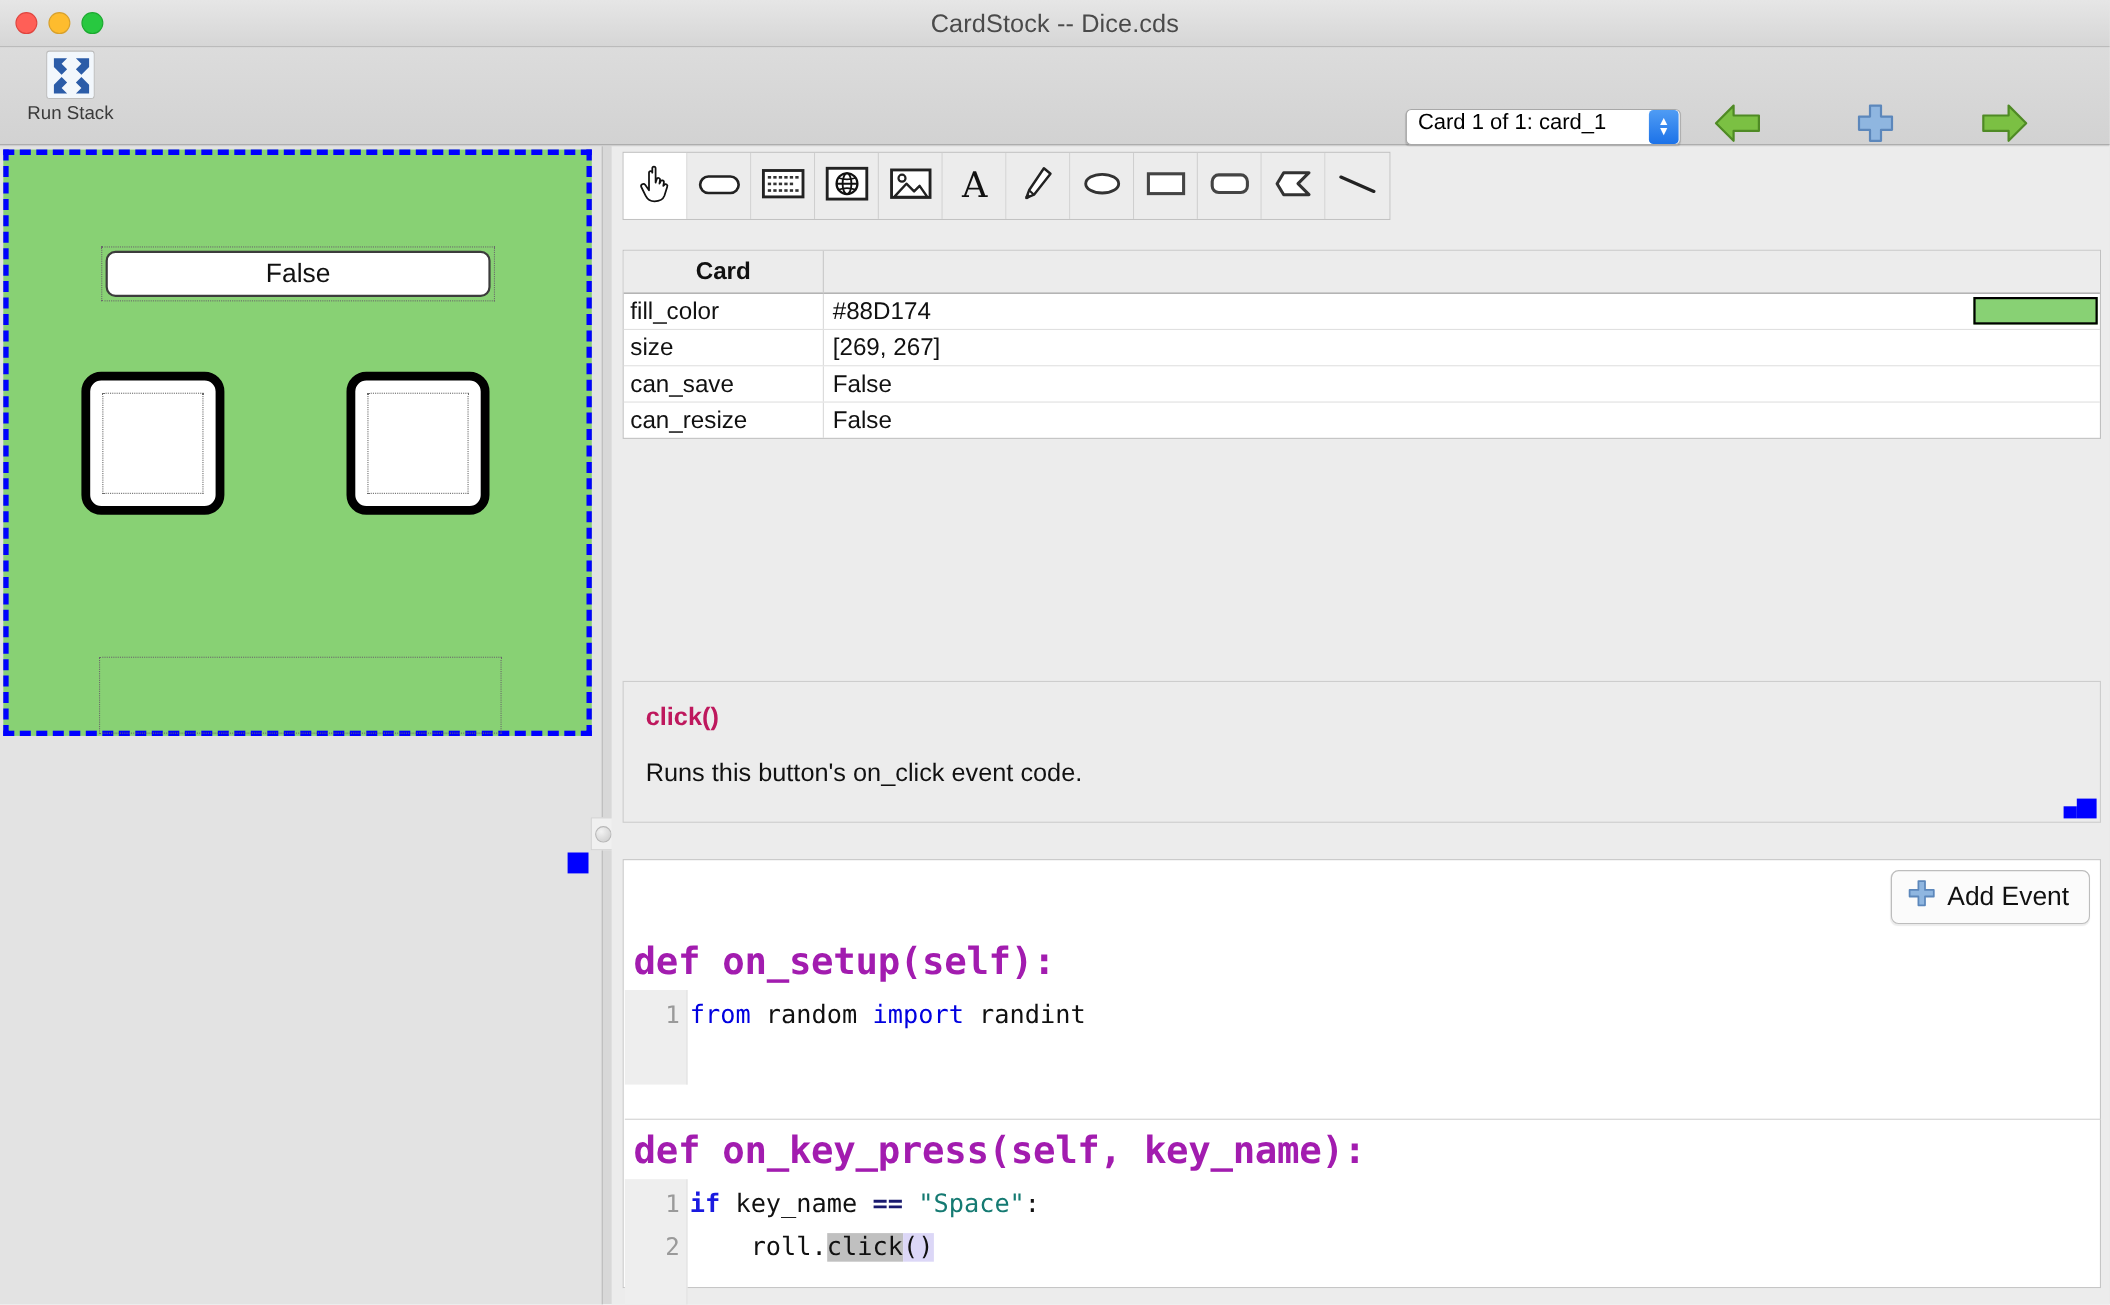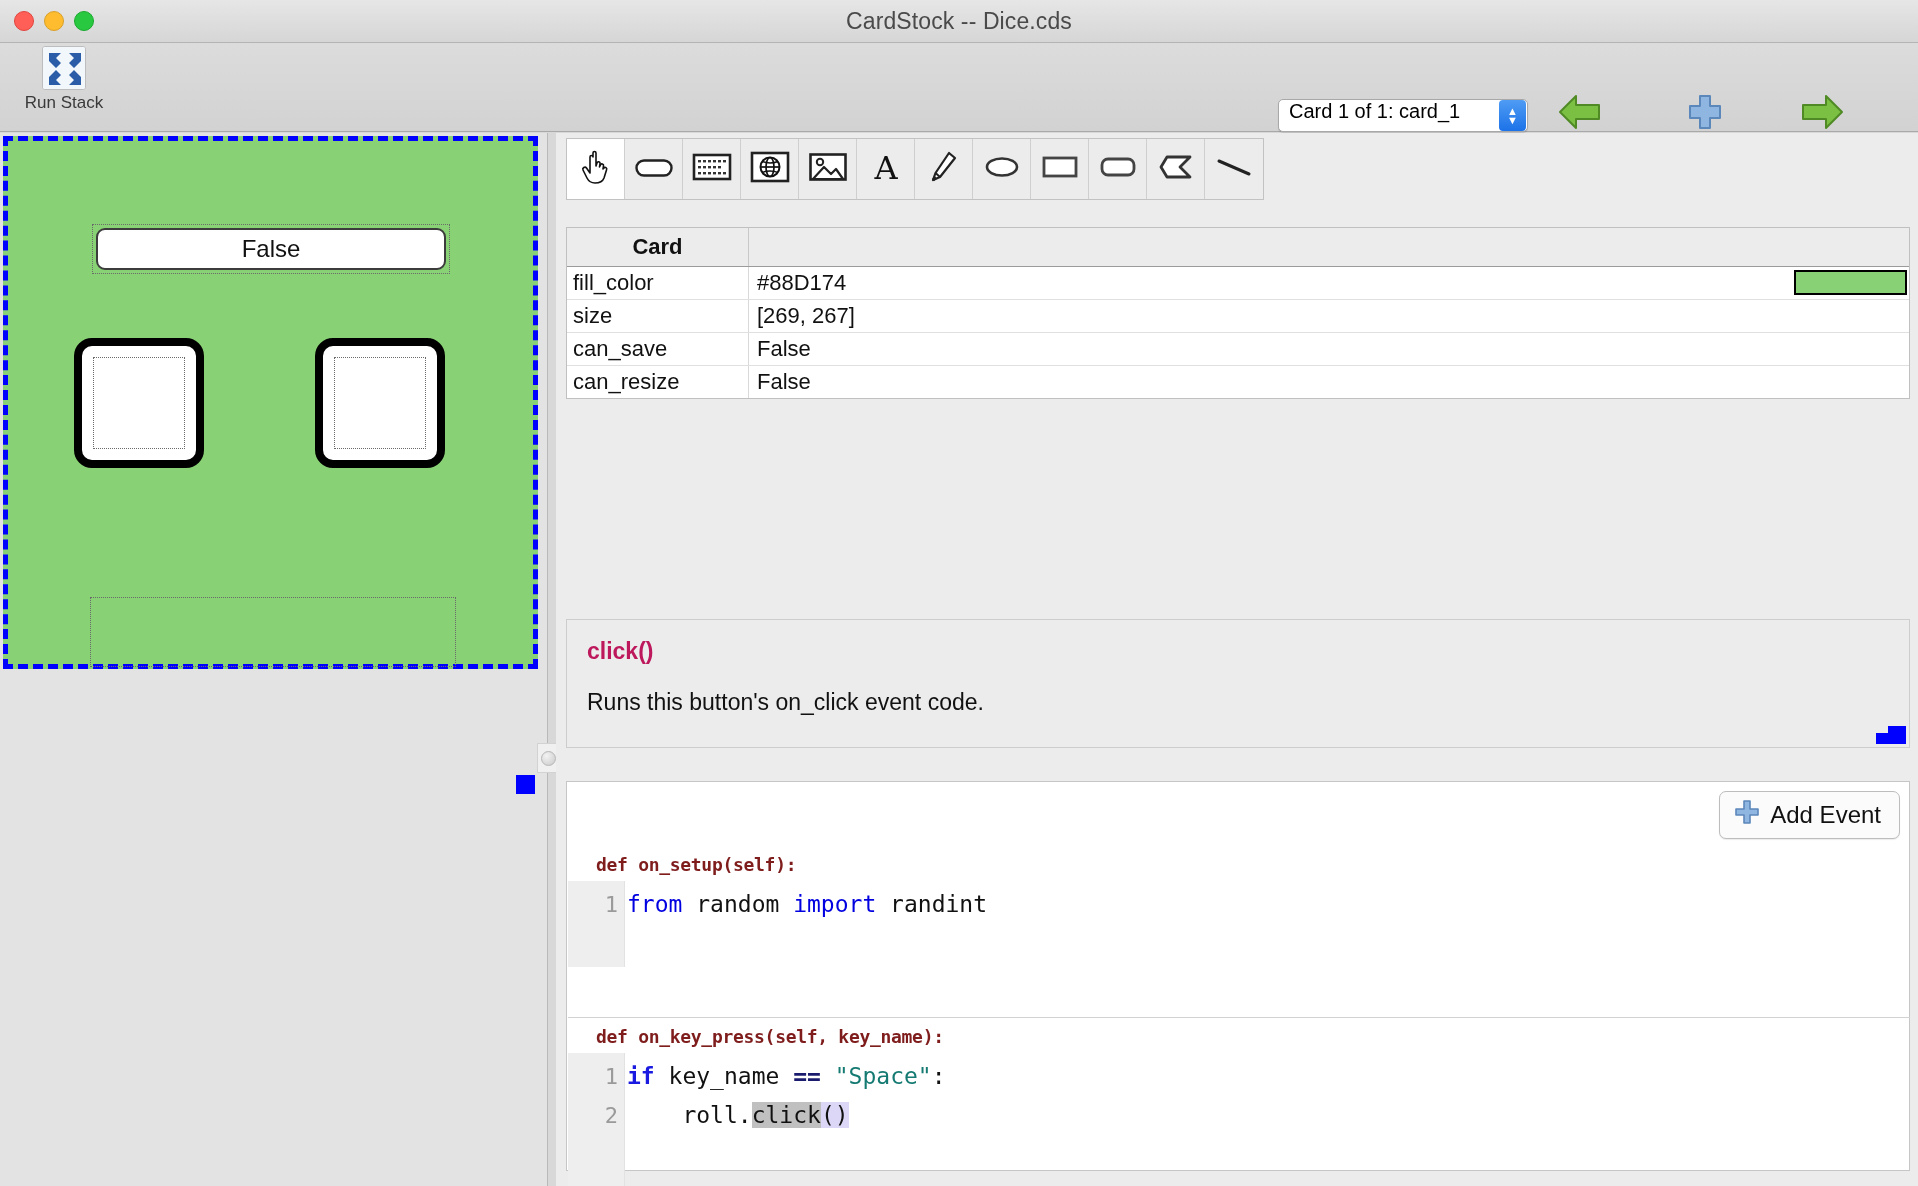--- a/index.html
+++ b/index.html
@@ -220,22 +220,22 @@
     font-size: 24px; color: #111;
     box-shadow: 0 1px 1px rgba(0,0,0,0.08);
   }
 
   .handler { position: absolute; left: 1px; width: 1342px; }
   #handler-0 { top: 64px; }
   #handler-1 { top: 235px; }
   .handler-sep { border-top: 1px solid #d2d2d2; }
   .handler-sig {
     font-family: "DejaVu Sans Mono", monospace;
-    font-weight: bold; font-size: 18px; color: #7f1d1d;
-    padding: 8px 0 6px 28px;
+    font-weight: bold; font-size: 34px; color: #a21caf;
+    padding: 8px 0 6px 8px;
     letter-spacing: -0.3px;
   }
   .code-body { display: flex; }
   .gutter {
     width: 57px; background: #eeeeee;
     font-family: "DejaVu Sans Mono", monospace;
     font-size: 22px; color: #9a9a9a;
     text-align: right; padding: 4px 6px 0 0;
     line-height: 39px;
     border-right: 1px solid #e2e2e2;

